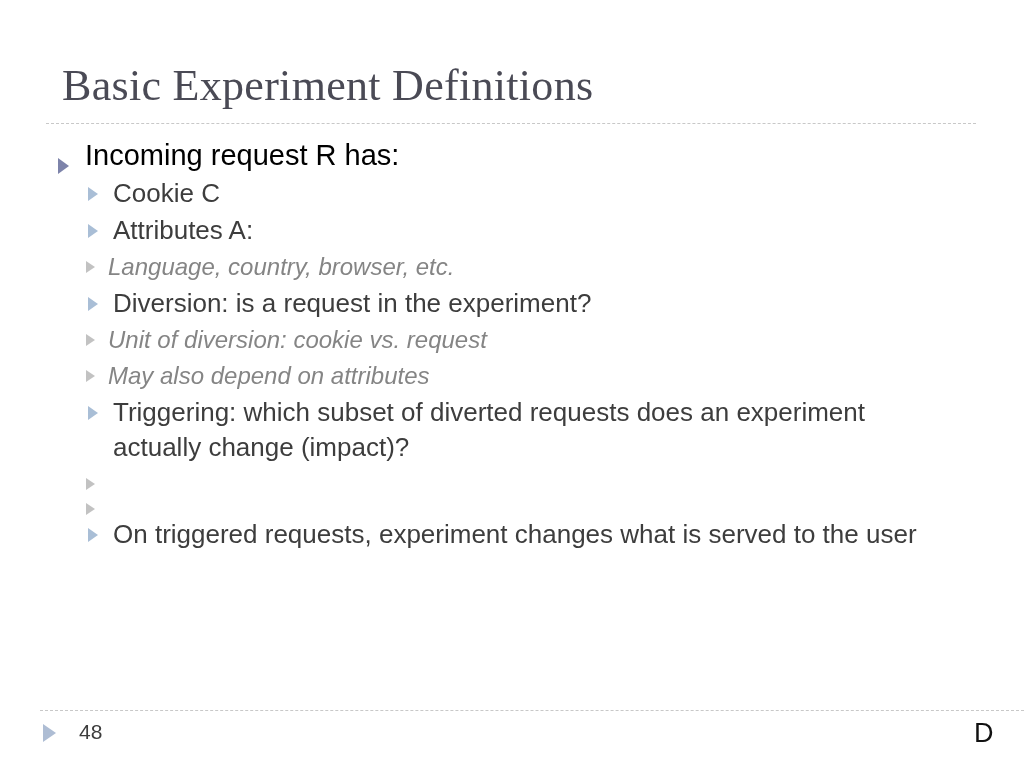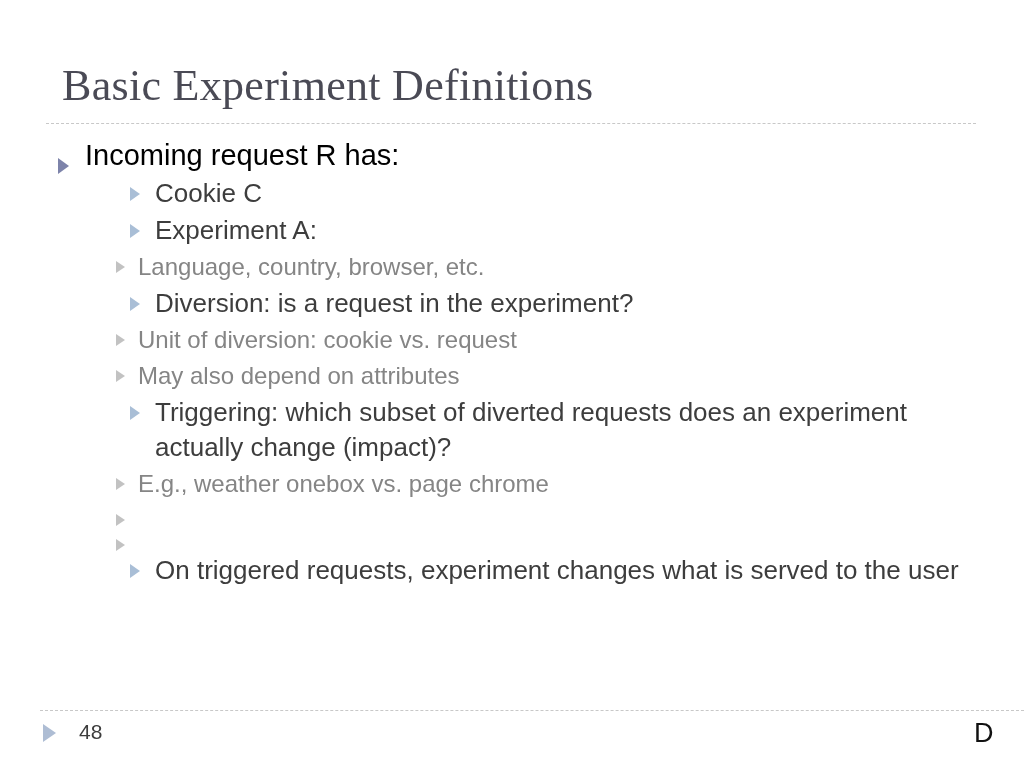--- a/index.html
+++ b/index.html
@@ -99,39 +99,39 @@
     max-width: 880px;
   }
   .lvl1.gray-tri .tri {
     border-color: transparent transparent transparent #bcbcbc;
   }
 
   
   .lvl2 {
     padding-left: 88px;
     margin-bottom: 2px;
-    margin-left: 42px;
   }
   .lvl2 .tri {
     border-width: 7px 0 7px 10px;
     border-color: transparent transparent transparent #a9bed6;
     margin-top: 11px;
     margin-right: 15px;
   }
   .lvl2 .btxt {
     font-size: 26px;
     line-height: 35px;
     color: #3d3d3d;
     max-width: 810px;
   }
 
   
   .lvl3 {
-    padding-left: 116px;
+    padding-left: 86px;
     margin-bottom: 2px;
+    font-style: italic;
   }
   .lvl3 .tri {
     border-width: 6px 0 6px 9px;
     border-color: transparent transparent transparent #c2c2c2;
     margin-top: 11px;
     margin-right: 13px;
   }
   .lvl3 .btxt {
     font-size: 24px;
     line-height: 34px;
@@ -199,21 +199,21 @@
       <span class="btxt">Incoming request R has:</span>
     </div>
 
     <div class="bullet lvl2">
       <span class="tri"></span>
       <span class="btxt">Cookie C</span>
     </div>
 
     <div class="bullet lvl2">
       <span class="tri"></span>
-      <span class="btxt">Experiment A:</span>
+      <span class="btxt">Attributes A:</span>
     </div>
 
     <div class="bullet lvl3">
       <span class="tri"></span>
       <span class="btxt">Language, country, browser, etc.</span>
     </div>
 
 
     <div class="bullet lvl2">
       <span class="tri"></span>
@@ -228,24 +228,20 @@
     <div class="bullet lvl3">
       <span class="tri"></span>
       <span class="btxt">May also depend on attributes</span>
     </div>
 
     <div class="bullet lvl2">
       <span class="tri"></span>
       <span class="btxt">Triggering: which subset of diverted requests does an experiment actually change (impact)?</span>
     </div>
 
-    <div class="bullet lvl3">
-      <span class="tri"></span>
-      <span class="btxt">E.g., weather onebox vs. page chrome</span>
-    </div>
 
     <div class="bullet lvl3">
       <span class="tri"></span>
     </div>
 
     <div class="bullet lvl3">
       <span class="tri"></span>
     </div>
 
     <div class="bullet lvl2">

